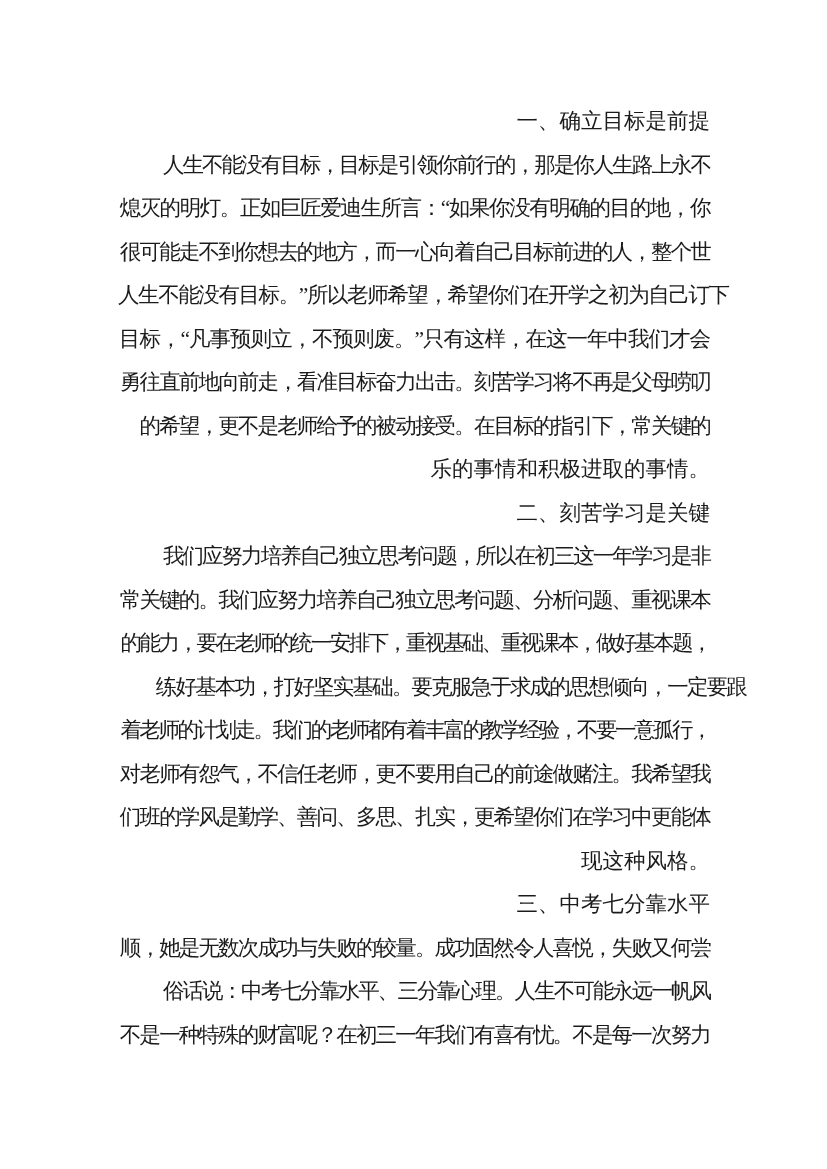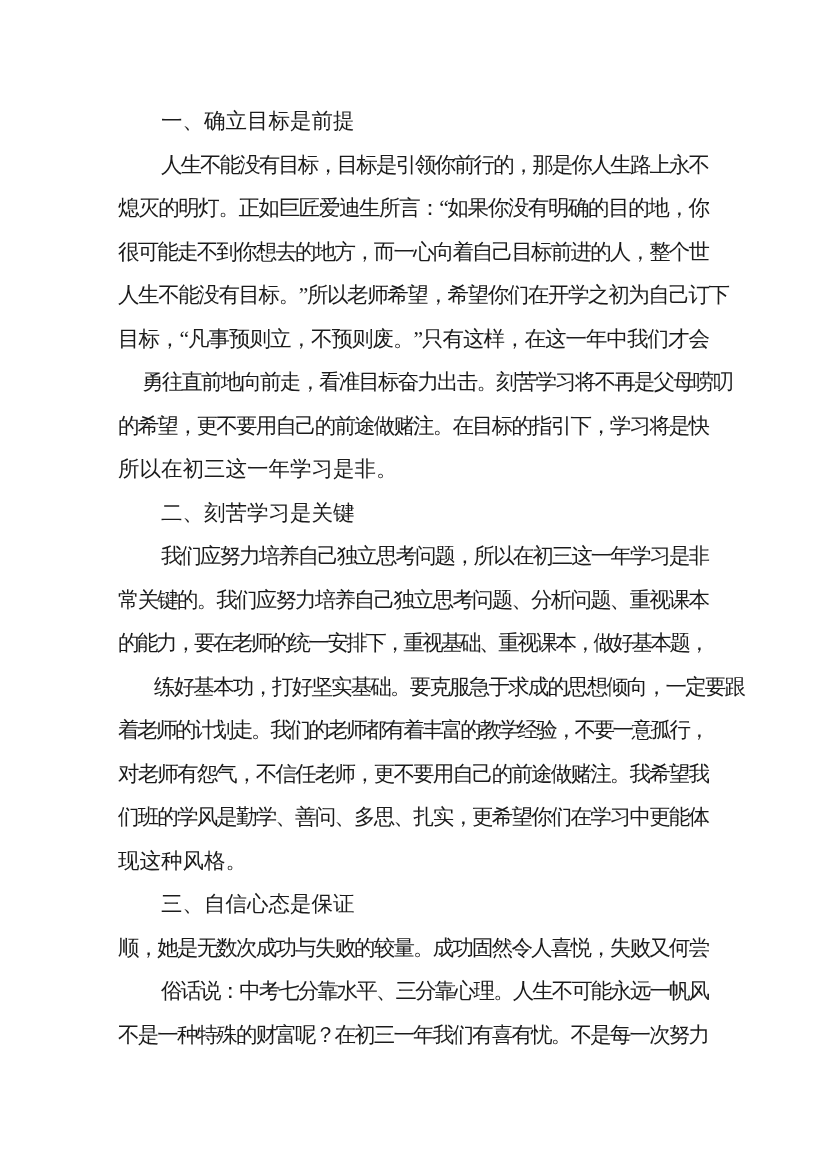--- a/index.html
+++ b/index.html
@@ -22,47 +22,48 @@
   }
   .line {
     font-family: "Liberation Serif", "DejaVu Serif", serif;
     font-size: 21.5px;
     line-height: 43.5px;
     height: 43.5px;
     color: #1b1b1b;
     white-space: nowrap;
     width: 592px;
     overflow: visible;
+    text-align: right;
   }
   .indent {
     margin-left: 43px;
     width: 549px;
   }
 </style>
 </head>
 <body>
 
 <div class="page">
   <div class="content" id="content">
       <div class="line indent">一、确立目标是前提</div>
       <div class="line indent fit" style="letter-spacing: -1.96296px;">人生不能没有目标，目标是引领你前行的，那是你人生路上永不</div>
       <div class="line fit" style="letter-spacing: -1.41541px;">熄灭的明灯。正如巨匠爱迪生所言：“如果你没有明确的目的地，你</div>
       <div class="line fit" style="letter-spacing: -1.82759px;">很可能走不到你想去的地方，而一心向着自己目标前进的人，整个世</div>
       <div class="line fit" style="letter-spacing: -1.41541px;">人生不能没有目标。”所以老师希望，希望你们在开学之初为自己订下</div>
       <div class="line fit" style="letter-spacing: -1.00323px;">目标，“凡事预则立，不预则废。”只有这样，在这一年中我们才会</div>
-      <div class="line fit" style="letter-spacing: -1.82759px; margin-left: 24px;">勇往直前地向前走，看准目标奋力出击。刻苦学习将不再是父母唠叨</div>
-      <div class="line fit" style="letter-spacing: -1.82759px;">的希望，更不要用自己的前途做赌注。在目标的指引下，学习将是快</div>
-      <div class="line">所以在初三这一年学习是非。</div>
+      <div class="line fit" style="letter-spacing: -1.82759px;">勇往直前地向前走，看准目标奋力出击。刻苦学习将不再是父母唠叨</div>
+      <div class="line fit" style="letter-spacing: -1.82759px;">的希望，更不是老师给予的被动接受。在目标的指引下，常关键的</div>
+      <div class="line">乐的事情和积极进取的事情。</div>
       <div class="line indent">二、刻苦学习是关键</div>
       <div class="line indent fit" style="letter-spacing: -1.96296px;">我们应努力培养自己独立思考问题，所以在初三这一年学习是非</div>
       <div class="line fit" style="letter-spacing: -1.82759px;">常关键的。我们应努力培养自己独立思考问题、分析问题、重视课本</div>
       <div class="line fit" style="letter-spacing: -2.48333px;">的能力，要在老师的统一安排下，重视基础、重视课本，做好基本题，</div>
       <div class="line fit" style="letter-spacing: -1.82759px; margin-left: 36px;">练好基本功，打好坚实基础。要克服急于求成的思想倾向，一定要跟</div>
       <div class="line fit" style="letter-spacing: -2.48333px;">着老师的计划走。我们的老师都有着丰富的教学经验，不要一意孤行，</div>
       <div class="line fit" style="letter-spacing: -1.82759px;">对老师有怨气，不信任老师，更不要用自己的前途做赌注。我希望我</div>
       <div class="line fit" style="letter-spacing: -1.82759px;">们班的学风是勤学、善问、多思、扎实，更希望你们在学习中更能体</div>
       <div class="line">现这种风格。</div>
-      <div class="line indent">三、自信心态是保证</div>
+      <div class="line indent">三、中考七分靠水平</div>
       <div class="line fit" style="letter-spacing: -1.82759px;">顺，她是无数次成功与失败的较量。成功固然令人喜悦，失败又何尝</div>
       <div class="line indent fit" style="letter-spacing: -1.96296px;">俗话说：中考七分靠水平、三分靠心理。人生不可能永远一帆风</div>
       <div class="line fit" style="letter-spacing: -1.82759px;">不是一种特殊的财富呢？在初三一年我们有喜有忧。不是每一次努力</div>
     </div>
 </div>
 
 </body></html>

